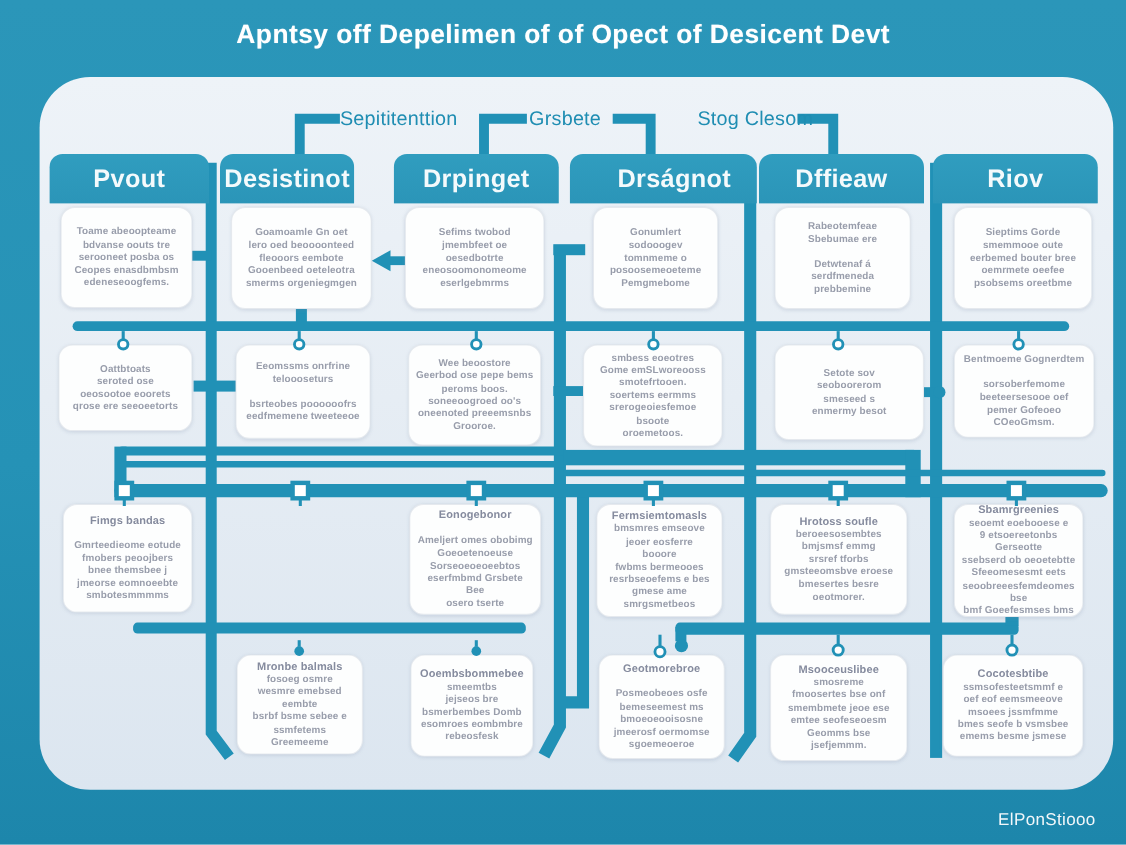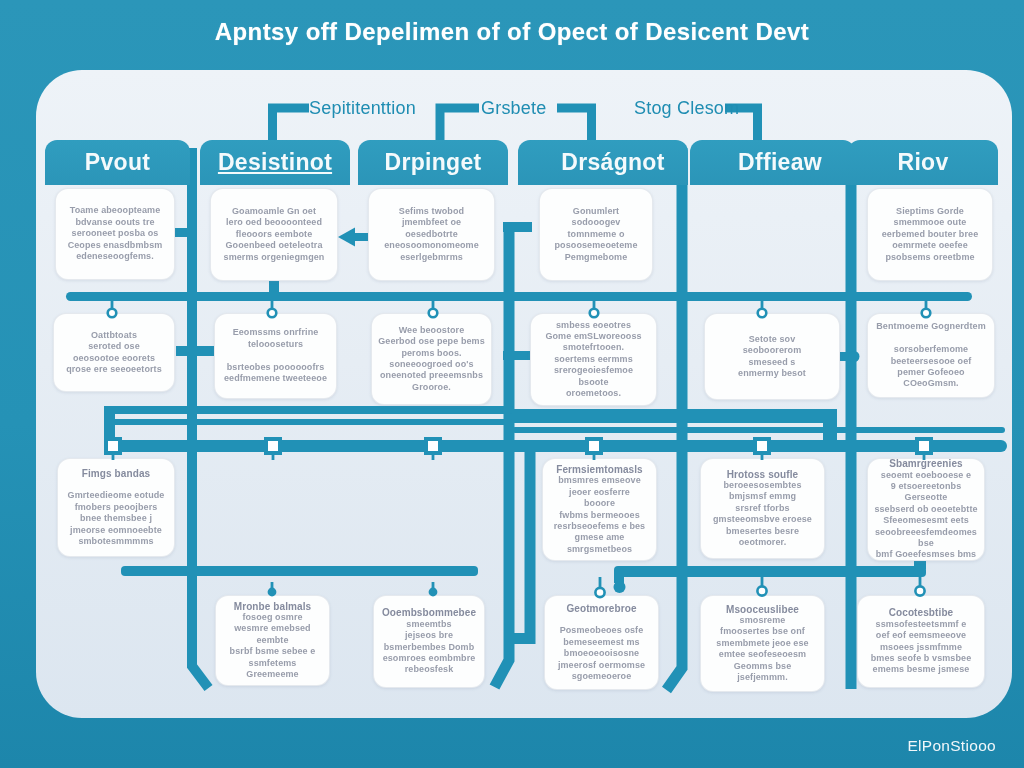--- a/index.html
+++ b/index.html
@@ -131,24 +131,24 @@
       </g>
 
     </g>
   </svg>
 
   <div class="toplabel" style="left:309px;top:98px;">Sepititenttion</div>
   <div class="toplabel" style="left:481px;top:98px;">Grsbete</div>
   <div class="toplabel" style="left:634px;top:98px;">Stog Clesom</div>
 
   <div class="hdr" style="left:45px;width:145px;">Pvout</div>
-  <div class="hdr" style="left:200px;width:150px;text-decoration:underline;">Desistinot</div>
+  <div class="hdr" style="left:200px;width:122px;">Desistinot</div>
   <div class="hdr" style="left:358px;width:150px;">Drpinget</div>
   <div class="hdr" style="left:518px;width:150px;padding-left:20px;">Drságnot</div>
-  <div class="hdr" style="left:690px;width:150px;padding-left:15px;">Dffieaw</div>
+  <div class="hdr" style="left:690px;width:150px;">Dffieaw</div>
   <div class="hdr" style="left:848px;width:150px;">Riov</div>
 
   <div class="box" style="left:55px;top:188px;width:120px;height:92px;">
       <p>Toame abeoopteame
 bdvanse oouts tre
 serooneet posba os
 Ceopes enasdbmbsm
 edeneseoogfems.</p>
     </div>
   <div class="box" style="left:210px;top:188px;width:128px;height:93px;">
@@ -164,20 +164,27 @@
 oesedbotrte
 eneosoomonomeome
 eserlgebmrms</p>
     </div>
   <div class="box" style="left:539px;top:188px;width:114px;height:93px;">
       <p>Gonumlert
 sodooogev
 tomnmeme o
 posoosemeoeteme
 Pemgmebome</p>
+    </div>
+  <div class="box" style="left:704px;top:188px;width:124px;height:93px;">
+      <p>Rabeotemfeae
+Sbebumae ere
+
+Detwtenaf á serdfmeneda
+prebbemine</p>
     </div>
   <div class="box" style="left:867px;top:188px;width:126px;height:93px;">
       <p>Sieptims Gorde
 smemmooe oute
 eerbemed bouter bree
 oemrmete oeefee
 psobsems oreetbme</p>
     </div>
 
   <div class="box" style="left:53px;top:313px;width:122px;height:79px;">
@@ -226,20 +233,29 @@
     </div>
 
   <div class="box titled" style="left:57px;top:458px;width:118px;height:99px;">
       <p>Fimgs bandas
 
 Gmrteedieome eotude
 fmobers peoojbers
 bnee themsbee j
 jmeorse eomnoeebte
 smbotesmmmms</p>
+    </div>
+  <div class="box titled" style="left:372px;top:458px;width:120px;height:101px;">
+      <p>Eonogebonor
+
+Ameljert omes obobimg
+Goeoetenoeuse
+Sorseoeoeoeebtos
+eserfmbmd Grsbete Bee
+osero tserte</p>
     </div>
   <div class="box titled" style="left:542px;top:458px;width:115px;height:103px;">
       <p>Fermsiemtomasls
 bmsmres emseove
 jeoer eosferre
 booore
 fwbms bermeooes
 resrbseoefems e bes
 gmese ame smrgsmetbeos</p>
     </div>

